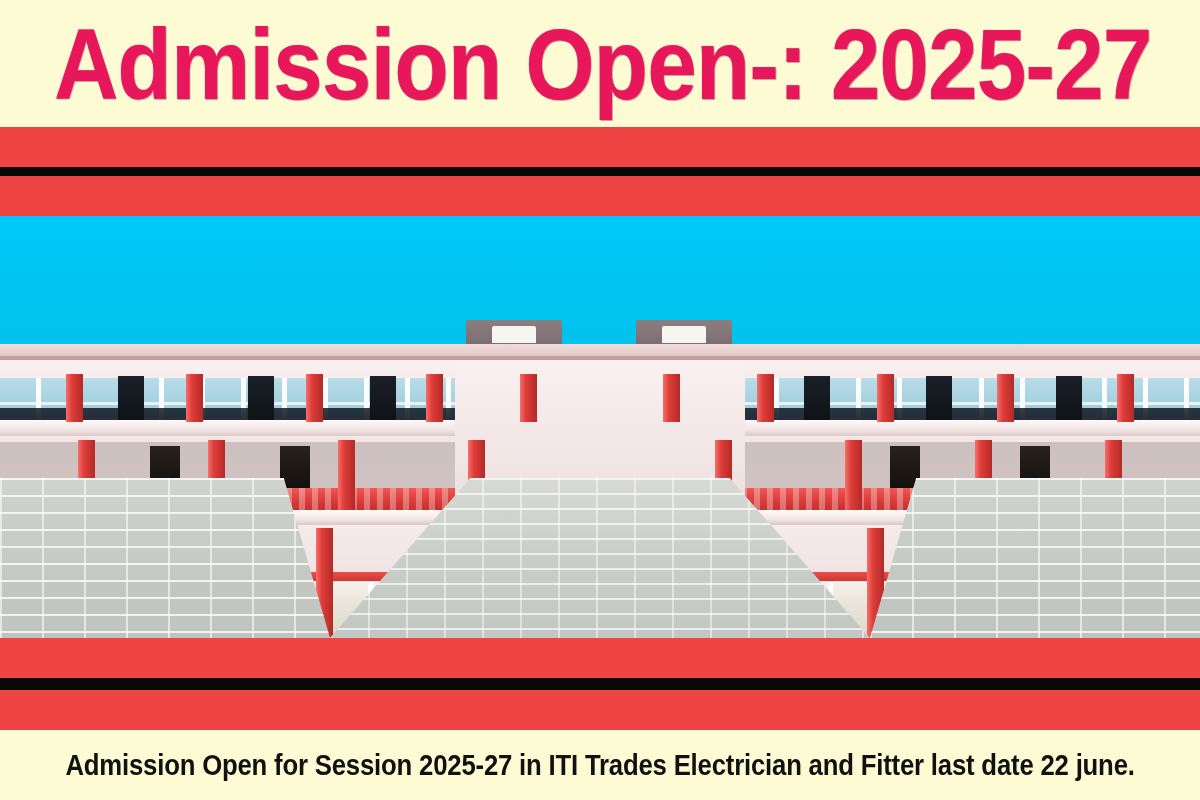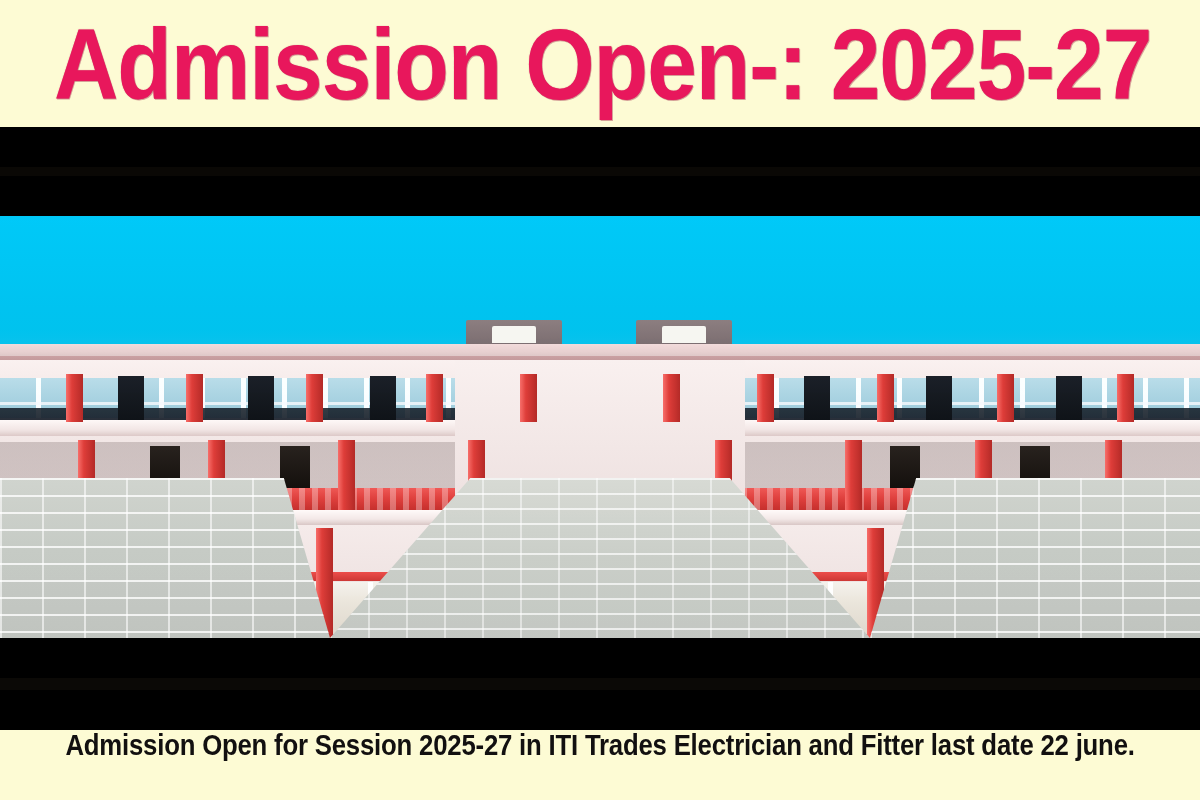--- a/index.html
+++ b/index.html
@@ -6,21 +6,21 @@
   * { margin:0; padding:0; box-sizing:border-box; }
   html, body {
     width:1200px; height:800px; overflow:hidden;
     background:#fdfbd4;
     font-family:"Liberation Sans", sans-serif;
   }
 
   .banner {
     position:relative;
     width:1200px; height:800px;
-    background:#000000;
+    background:#ef4444;
     display:flex; flex-direction:column;gap:40px;
   }
 
   
   .title-bar {
     height:127px;
     background:#fdfbd4;
     display:flex; align-items:center; justify-content:center;
     flex:0 0 127px;
   }
@@ -306,21 +306,21 @@
   .person { position:absolute; width:7px; height:20px; border-radius:3px; }
   .person.p1 { left:258px; top:500px; background:#8b2f2c; }
   .person.p2 { right:258px; top:500px; background:#7d2a27; }
   .person.p3 { left:388px; top:498px; background:#5a4c40; }
   .person.p4 { right:388px; top:498px; background:#544739; }
 
   
   .caption-bar {
     flex:0 0 70px;
     background:#fdfbd4;
-    display:flex; align-items:flex-start; justify-content:center;
+    display:flex; align-items:center; justify-content:center;
   }
   .caption-text {
     font-family:"Liberation Sans Narrow","Liberation Sans",sans-serif;
     font-weight:bold;
     font-size:26px;
     color:#121010;
     white-space:nowrap;
     transform:scaleX(0.99) scaleY(1.12);
     letter-spacing:-0.2px;
   }

